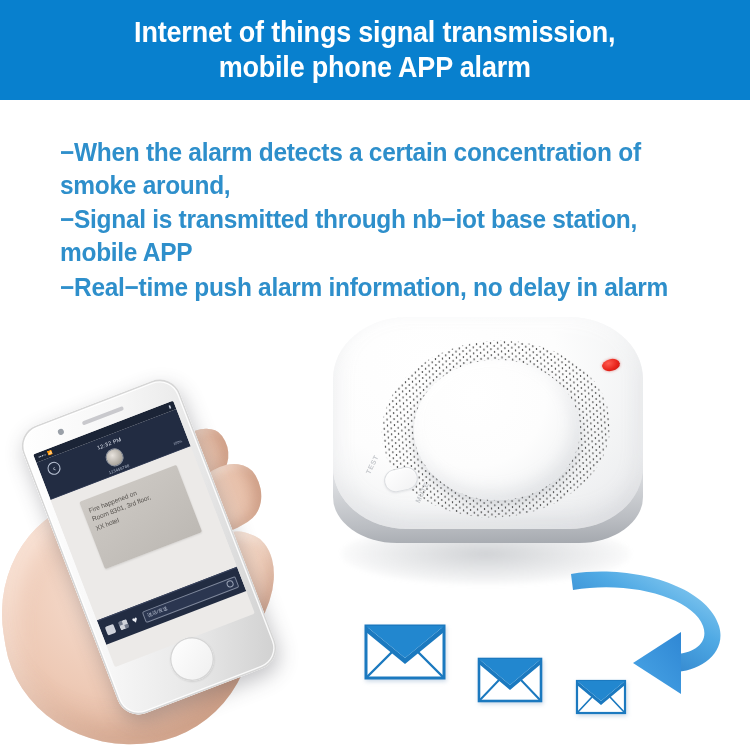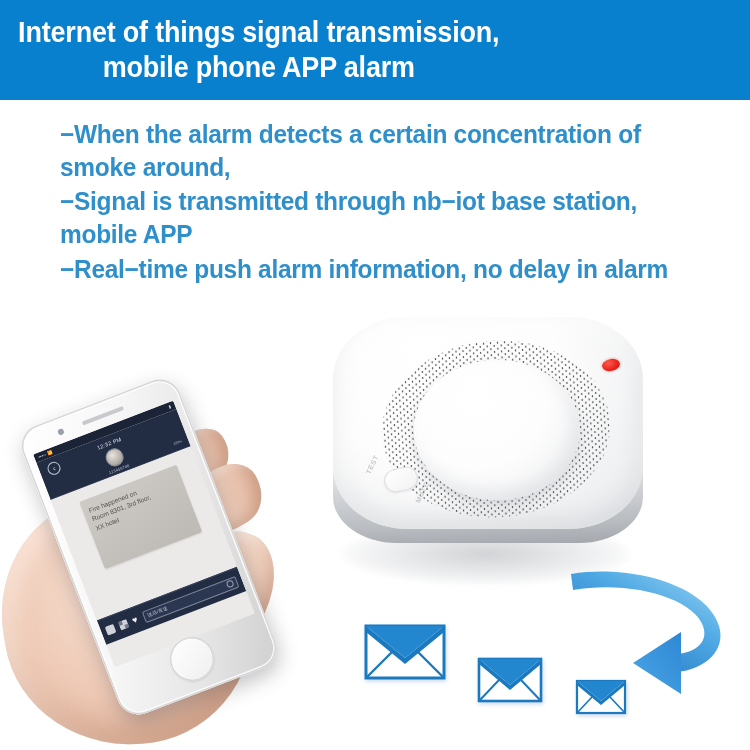--- a/index.html
+++ b/index.html
@@ -8,36 +8,36 @@
     font-family:"Liberation Sans", sans-serif;
     background:#ffffff;
     position:relative;
     overflow:hidden;
   }
 
   
   .header {
     position:absolute; left:0; top:0; width:750px; height:100px;
     background:#0880ce;
-    display:flex; align-items:center; justify-content:flex-start;
+    display:flex; align-items:center; justify-content:center;
   }
   .header-title {
     color:#ffffff;
     font-size:29px;
     font-weight:700;
     line-height:1.22;
     text-align:center;
     letter-spacing:-0.2px;
     transform:scaleX(0.93);
     white-space:pre-line;
   }
 
   
   .bullets {
-    position:absolute; left:60px; top:118px; width:640px;
+    position:absolute; left:60px; top:136px; width:640px;
   }
   .bullet {
     color:#2e8fcb;
     font-size:25.5px;
     font-weight:600;
     line-height:1.30;
     letter-spacing:-0.3px;
     transform:scaleX(0.96);
     transform-origin:left center;
     white-space:pre-line;

